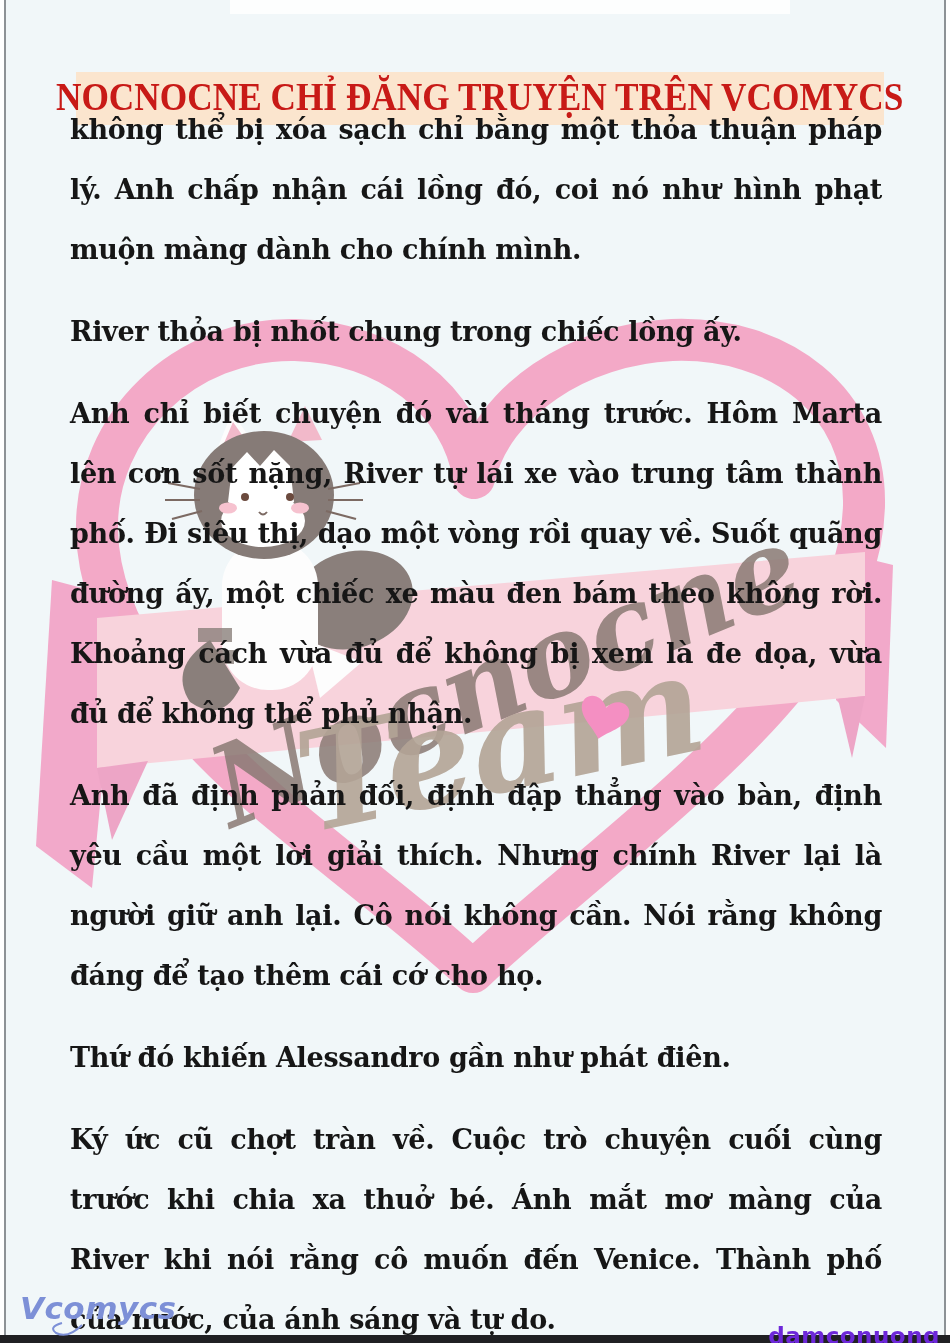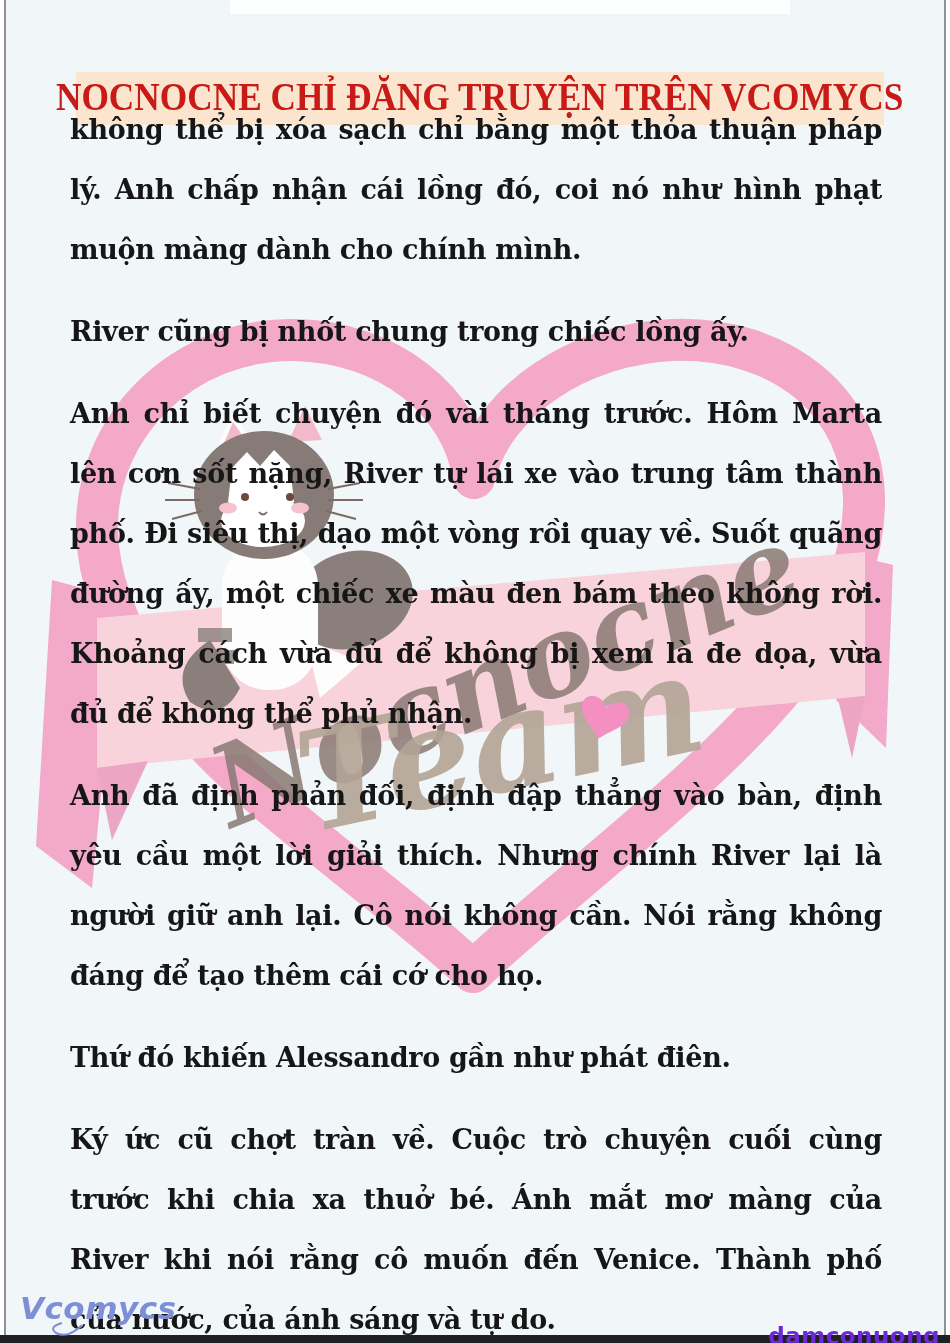--- a/index.html
+++ b/index.html
@@ -108,21 +108,21 @@
     <path transform="translate(608 700) rotate(14)" d="M 0 8 C -8 -6, -26 -2, -24 12 C -22 24, -8 30, 0 40
          C 8 30, 22 24, 24 12 C 26 -2, 8 -6, 0 8 Z" fill="#f48fc2"></path>
   </svg>
 
   <div class="banner">
     <span>NOCNOCNE CHỈ ĐĂNG TRUYỆN TRÊN VCOMYCS</span>
   </div>
 
   <div class="body-text">
     <p>không thể bị xóa sạch chỉ bằng một thỏa thuận pháp lý. Anh chấp nhận cái lồng đó, coi nó như hình phạt muộn màng dành cho chính mình.</p>
-    <p>River cũng bị nhốt chung trong chiếc lồng ấy.</p>
+    <p>River thỏa bị nhốt chung trong chiếc lồng ấy.</p>
     <p>Anh chỉ biết chuyện đó vài tháng trước. Hôm Marta lên cơn sốt nặng, River tự lái xe vào trung tâm thành phố. Đi siêu thị, dạo một vòng rồi quay về. Suốt quãng đường ấy, một chiếc xe màu đen bám theo không rời. Khoảng cách vừa đủ để không bị xem là đe dọa, vừa đủ để không thể phủ nhận.</p>
     <p>Anh đã định phản đối, định đập thẳng vào bàn, định yêu cầu một lời giải thích. Nhưng chính River lại là người giữ anh lại. Cô nói không cần. Nói rằng không đáng để tạo thêm cái cớ cho họ.</p>
     <p>Thứ đó khiến Alessandro gần như phát điên.</p>
     <p>Ký ức cũ chợt tràn về. Cuộc trò chuyện cuối cùng trước khi chia xa thuở bé. Ánh mắt mơ màng của River khi nói rằng cô muốn đến Venice. Thành phố của nước, của ánh sáng và tự do.</p>
   </div>
 
   <svg class="vcomycs" width="190" height="56" viewBox="0 0 190 56" xmlns="http://www.w3.org/2000/svg">
     <text x="8" y="36" font-family="DejaVu Sans, sans-serif" font-style="italic" font-weight="700" font-size="31" fill="#7d90d7" letter-spacing="0.5">Vcomycs</text>
     <path d="M 70 42 q -14 14 -26 8 q -8 -6 6 -10" fill="none" stroke="#7d90d7" stroke-width="2"></path>
   </svg>

